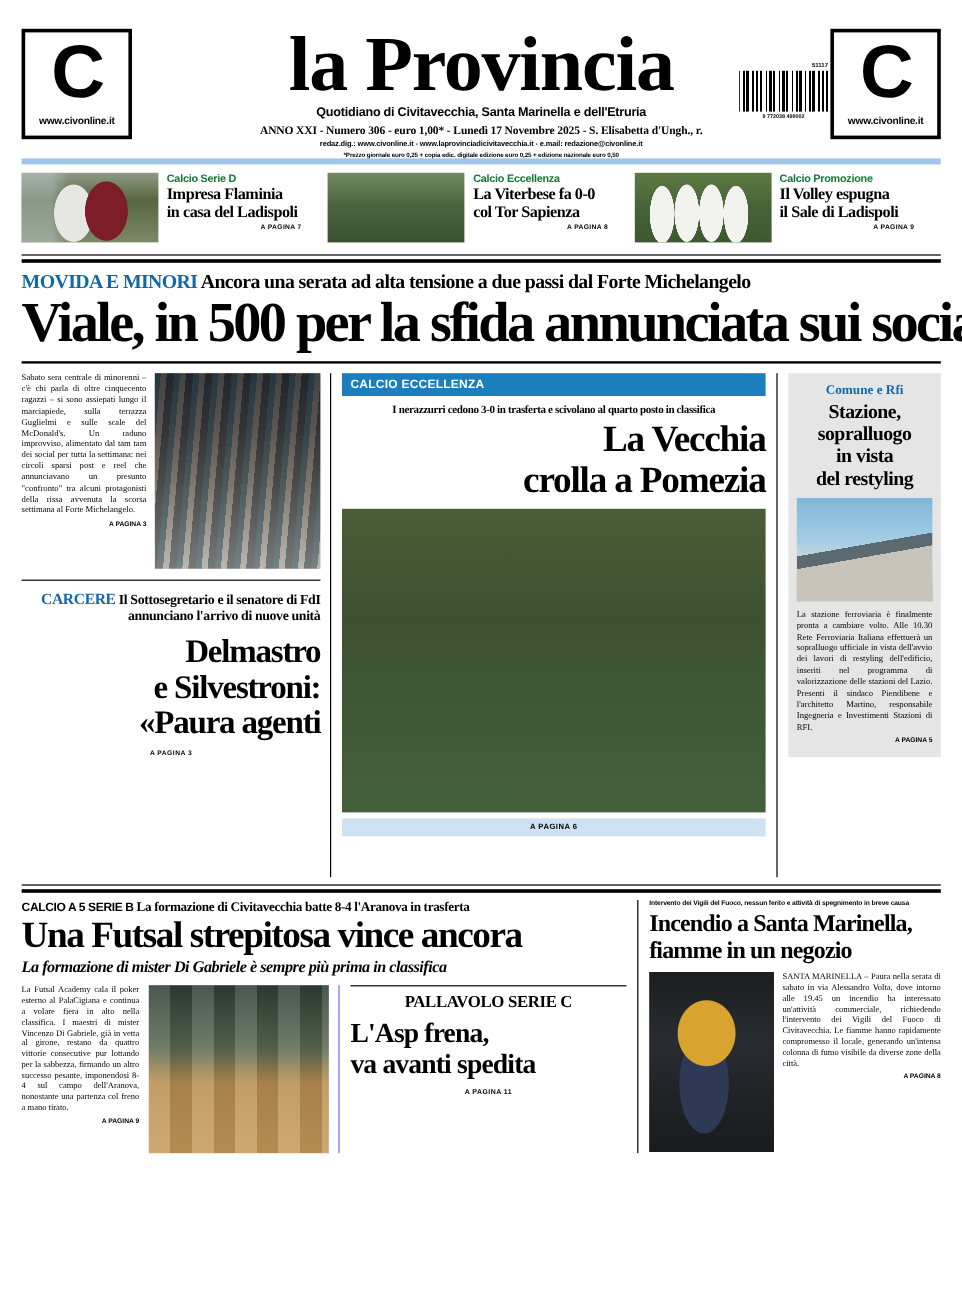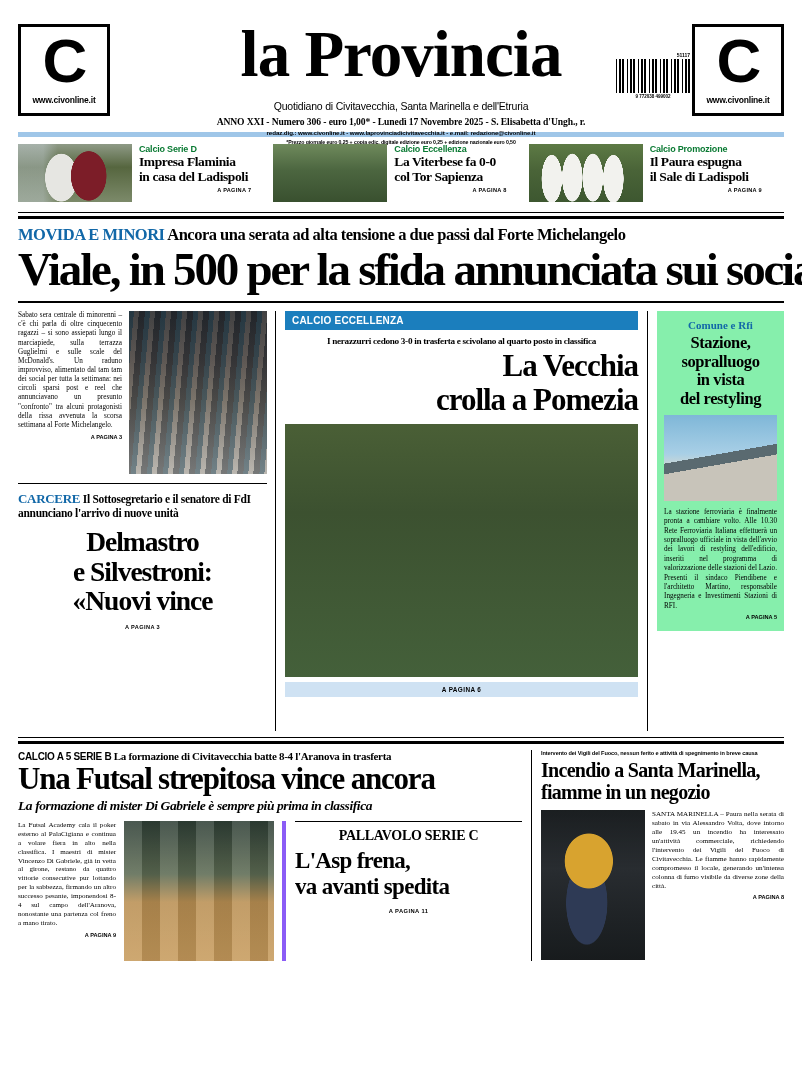--- a/index.html
+++ b/index.html
@@ -18,21 +18,21 @@
     display: flex; flex-direction: column; align-items: center; justify-content: center;
     padding-bottom: 2px;
   }
   .logo-c { font-family: "Liberation Sans", sans-serif; font-weight: 700; font-size: 62px; line-height: .9; letter-spacing:-2px; }
   .logo-url { font-family: "Liberation Sans", sans-serif; font-weight: 700; font-size: 8.5px; margin-top: 6px; letter-spacing:-.2px; }
   .masthead-center { flex: 1; text-align: center; padding: 0 6px; position: relative; }
   .paper-title {
     font-family: "Liberation Serif", serif; font-weight: 700;
     font-size: 65px; line-height: .95; letter-spacing: -1px;
   }
-  .paper-sub { font-family:"Liberation Sans", sans-serif; font-weight:400; font-size:10.5px; margin-top:14px; letter-spacing:-.2px; }
+  .paper-sub { font-family:"Liberation Sans", sans-serif; font-weight:700; font-size:10.5px; margin-top:2px; letter-spacing:-.2px; }
   .paper-line1 { font-family:"Liberation Serif", serif; font-weight:700; font-size:9.6px; margin-top:4px; letter-spacing:-.1px; }
   .paper-line2 { font-family:"Liberation Sans", sans-serif; font-weight:700; font-size:6.2px; margin-top:2px; letter-spacing:-.1px; }
   .paper-line3 { font-family:"Liberation Sans", sans-serif; font-weight:700; font-size:5.2px; margin-top:3px; letter-spacing:-.1px; }
   .barcode-wrap { position:absolute; right: 2px; top: 28px; text-align:center; }
   .barcode { height: 34px; width: 74px;
     background: repeating-linear-gradient(90deg,#000 0 1px,#fff 1px 3px,#000 3px 5px,#fff 5px 6px,#000 6px 8px,#fff 8px 11px);
   }
   .barcode-num { font-family:"Liberation Sans", sans-serif; font-size:4.5px; font-weight:700; margin-top:1px; }
   .barcode-top { font-family:"Liberation Sans", sans-serif; font-size:5px; font-weight:700; text-align:right; margin-bottom:1px;}
 
@@ -66,54 +66,54 @@
   .col-mid  { flex: 1; padding: 0 9px; border-right:1px solid #000;}
   .col-right{ width: 136px; flex: 0 0 136px; padding-left: 9px; }
 
   .lead-body { display:flex; gap:7px; }
   .lead-text { width: 104px; flex:0 0 104px; font-size: 7.2px; line-height: 1.27; text-align: justify; hyphens:auto; }
   .lead-text .pg { display:block; text-align:right; font-family:"Liberation Sans",sans-serif; font-weight:700; font-size:5.6px; margin-top:4px; }
   .lead-photo { flex:1; height: 163px; }
 
   .sep-rule { height:1px; background:#000; margin: 9px 0 7px; }
 
-  .carcere-kicker { font-family:"Liberation Serif", serif; font-weight:700; font-size:11.5px; line-height:1.17; letter-spacing:-.3px; text-align:left; }
+  .carcere-kicker { font-family:"Liberation Serif", serif; font-weight:700; font-size:11.5px; line-height:1.17; letter-spacing:-.3px; text-align:right; }
   .carcere-kicker .tag { color:#1268a8; font-size:13px; }
-  .carcere-head { font-family:"Liberation Serif",serif; font-weight:700; font-size:27.5px; line-height:1.08; letter-spacing:-1px; text-align:center; margin-top:7px; }
+  .carcere-head { font-family:"Liberation Serif",serif; font-weight:700; font-size:27.5px; line-height:1.08; letter-spacing:-1px; text-align:right; margin-top:7px; }
   .carcere-pg { text-align:center; font-family:"Liberation Sans",sans-serif; font-weight:700; font-size:5.6px; margin-top:8px; letter-spacing:.4px;}
 
   
   .ecc-bar { background:#1b7ebd; color:#fff; font-family:"Liberation Sans",sans-serif; font-weight:700; font-size:10px; padding:4px 7px; letter-spacing:.2px; }
   .ecc-sub { font-family:"Liberation Serif",serif; font-weight:700; font-size:9.2px; text-align:center; margin-top:6px; letter-spacing:-.3px; }
   .ecc-head { font-family:"Liberation Serif",serif; font-weight:700; font-size:31px; line-height:1.1; text-align:right; letter-spacing:-1px; margin-top:3px; }
   .ecc-photo { height: 253px; margin-top: 7px; }
   .ecc-pg { background:#cfe2f3; text-align:center; font-family:"Liberation Sans",sans-serif; font-weight:700; font-size:6.4px; padding:4px 0; margin-top:5px; letter-spacing:.4px;}
 
   
-  .rfi-panel { background:#86efac; padding: 8px 7px 10px; text-align:center; }
+  .rfi-panel { background:#e5e5e5; padding: 8px 7px 10px; text-align:center; }
   .rfi-kicker { color:#1268a8; font-family:"Liberation Serif",serif; font-weight:700; font-size:11px; }
   .rfi-head { font-family:"Liberation Serif",serif; font-weight:700; font-size:16.5px; line-height:1.12; letter-spacing:-.4px; margin-top:3px; }
   .rfi-photo { height: 86px; margin-top:7px; }
   .rfi-text { font-size:7.2px; line-height:1.3; text-align:justify; margin-top:7px; }
   .rfi-text .pg { display:block; text-align:right; font-family:"Liberation Sans",sans-serif; font-weight:700; font-size:5.6px; margin-top:3px; }
 
   
   .bottom { display:flex; margin-top: 6px; }
   .bot-left { flex:1; padding-right: 9px; border-right: 1px solid #000;}
   .bot-right { width: 252px; flex:0 0 252px; padding-left: 9px; }
 
   .fut-kicker { font-family:"Liberation Serif",serif; font-weight:700; font-size:11px; letter-spacing:-.3px; }
   .fut-kicker .tag { font-family:"Liberation Sans",sans-serif; font-size:10px; }
   .fut-head { font-family:"Liberation Serif",serif; font-weight:700; font-size:31px; line-height:1.02; letter-spacing:-1.2px; margin-top:1px; white-space:nowrap;}
   .fut-sub { font-family:"Liberation Serif",serif; font-style:italic; font-weight:700; font-size:13.5px; letter-spacing:-.4px; margin-top:3px; white-space:nowrap;}
   .fut-row { display:flex; gap:8px; margin-top:7px; }
   .fut-text { width: 98px; flex:0 0 98px; font-size:7.1px; line-height:1.26; text-align:justify; }
   .fut-text .pg { display:block; text-align:right; font-family:"Liberation Sans",sans-serif; font-weight:700; font-size:5.6px; margin-top:4px;}
   .fut-photo { width: 150px; flex:0 0 150px; height: 140px; }
-  .vol-box { flex:1; padding-left:9px; border-left:4px solid #8b5cf6; }
+  .vol-box { flex:1; padding-left:9px; border-left:1px solid #8b5cf6; }
   .vol-rule { height:1px; background:#000; }
   .vol-kicker { font-family:"Liberation Serif",serif; font-weight:700; font-size:14px; text-align:center; margin-top:6px; letter-spacing:-.3px;}
   .vol-head { font-family:"Liberation Serif",serif; font-weight:700; font-size:23px; line-height:1.12; text-align:left; letter-spacing:-.7px; margin-top:4px; }
   .vol-pg { text-align:center; font-family:"Liberation Sans",sans-serif; font-weight:700; font-size:5.8px; margin-top:9px; letter-spacing:.4px;}
 
   .fire-kicker { font-family:"Liberation Sans",sans-serif; font-weight:700; font-size:5.6px; letter-spacing:-.1px; }
   .fire-head { font-family:"Liberation Serif",serif; font-weight:700; font-size:20px; line-height:1.1; letter-spacing:-.7px; margin-top:3px; }
   .fire-row { display:flex; gap:7px; margin-top:7px; }
   .fire-photo { width:104px; flex:0 0 104px; height:150px; }
   .fire-text { flex:1; font-size:7.1px; line-height:1.27; text-align:justify; }
@@ -205,21 +205,21 @@
         <div class="sport-kicker">Calcio Eccellenza</div>
         <div class="sport-head">La Viterbese fa 0-0</div>
         <div class="sport-head">col Tor Sapienza</div>
         <div class="sport-page">A PAGINA 8</div>
       </div>
     </div>
     <div class="sport-item">
       <div class="ph ph-p3 sport-photo"></div>
       <div class="sport-txt">
         <div class="sport-kicker">Calcio Promozione</div>
-        <div class="sport-head">Il Paura espugna</div>
+        <div class="sport-head">Il Volley espugna</div>
         <div class="sport-head">il Sale di Ladispoli</div>
         <div class="sport-page">A PAGINA 9</div>
       </div>
     </div>
   </div>
 
   <div class="thin-rule"></div>
   <div class="thick-rule"></div>
 
   <div class="lead-kicker">
@@ -244,21 +244,21 @@
 
       <div>
         <div class="carcere-kicker">
           <span class="tag">CARCERE</span>
           <span>Il Sottosegretario e il senatore</span>
           <span>di FdI annunciano l'arrivo di nuove unità</span>
         </div>
         <div class="carcere-head">
           <div>Delmastro</div>
           <div>e Silvestroni:</div>
-          <div>«Nuovi vince</div>
+          <div>«Paura agenti</div>
         </div>
         <div class="carcere-pg">A PAGINA 3</div>
       </div>
     </div>
 
     <div class="col-mid">
       <div class="ecc-bar">CALCIO ECCELLENZA</div>
       <div class="ecc-sub">I nerazzurri cedono 3-0 in trasferta e scivolano al quarto posto in classifica</div>
       <div class="ecc-head">
         <div>La Vecchia</div>

